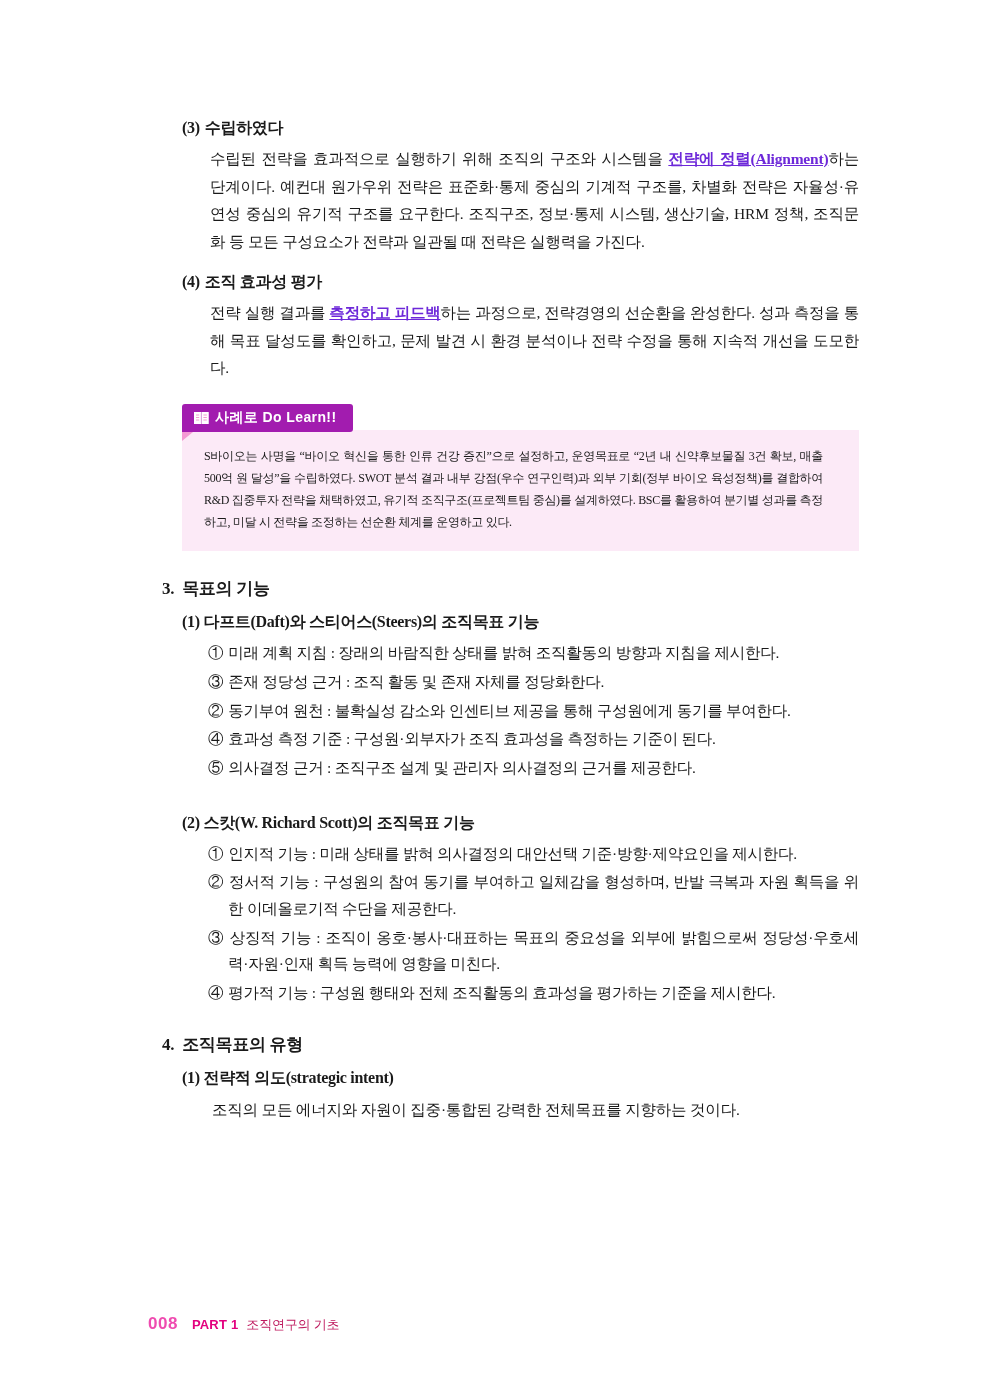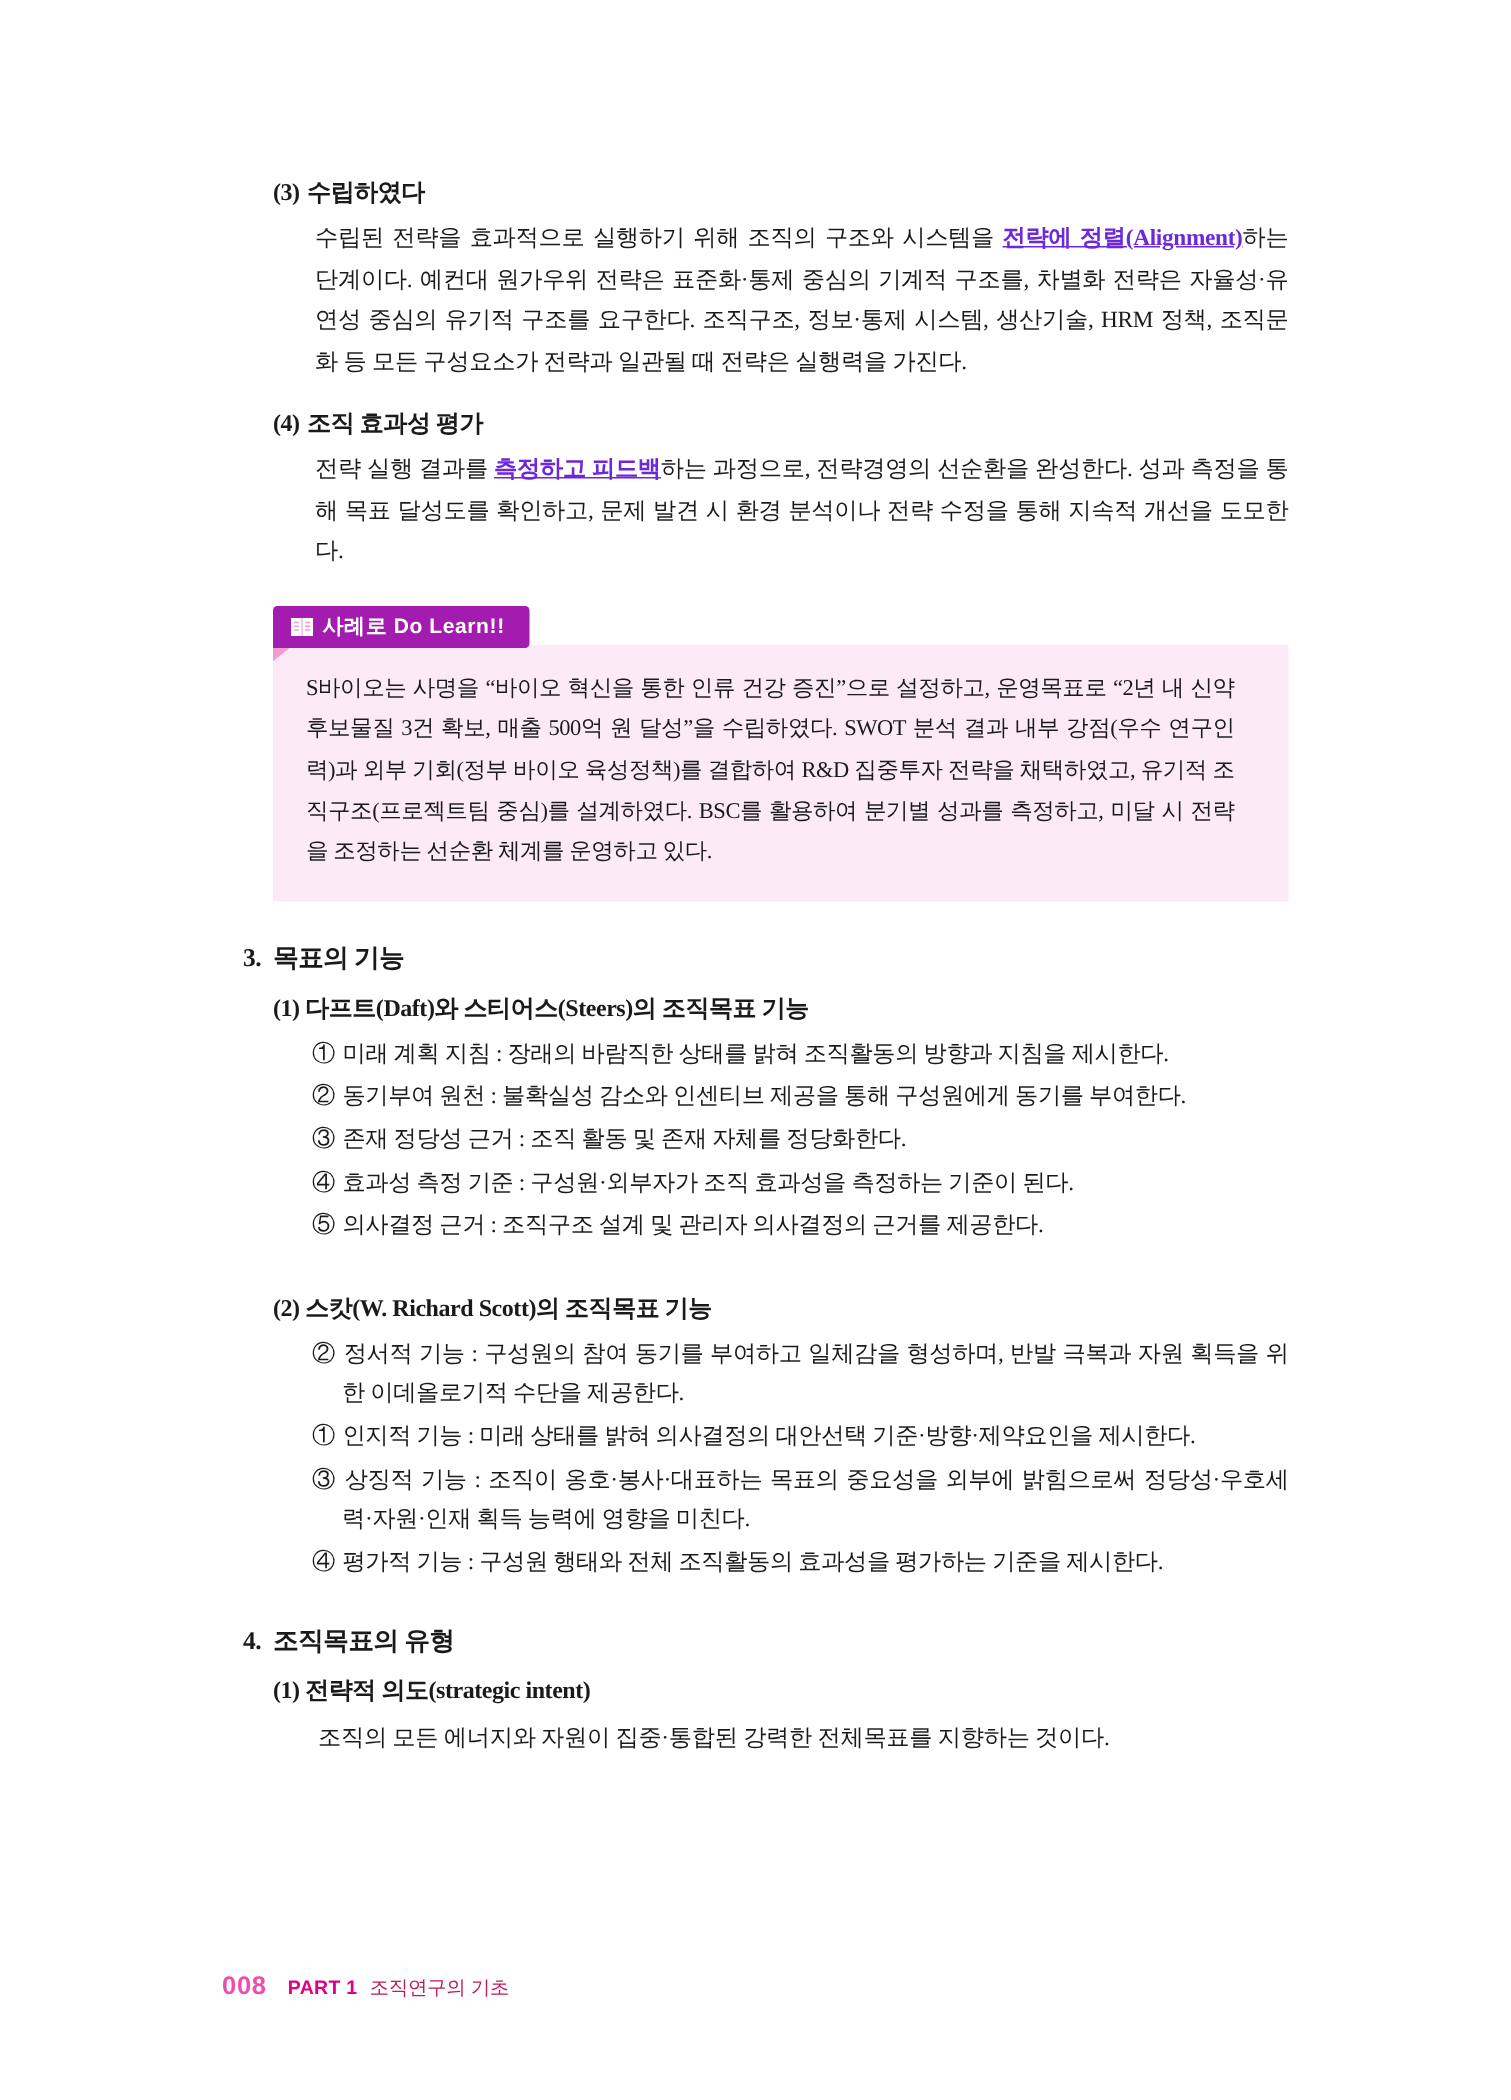--- a/index.html
+++ b/index.html
@@ -79,21 +79,21 @@
     left: 0;
     top: 28px;
     width: 0; height: 0;
     border-left: 11px solid #f49ad4;
     border-bottom: 9px solid transparent;
     z-index: 1;
   }
   .case-body {
     background: #fceaf7;
     padding: 16px 36px 18px 22px;
-    font-size: 15px;
+    font-size: 12px;
     line-height: 1.82;
     text-align: justify;
     letter-spacing: -0.3px;
     margin-top: -2px;
   }
 
   
   .sec-head {
     font-size: 17px;
     font-weight: bold;
@@ -202,37 +202,37 @@
     <span class="num">3.</span><span>목표의 기능</span>
   </div>
 
   <div class="block">
     <div class="lvl2-head indent-1">
       <span class="marker">(1)</span>
       <span>다프트(Daft)와 스티어스(Steers)의 조직목표 기능</span>
     </div>
     <ul class="circ-list indent-2">
       <li><span class="cnum">①</span><span>미래 계획 지침 : 장래의 바람직한 상태를 밝혀 조직활동의 방향과 지침을 제시한다.</span></li>
+      <li><span class="cnum">③</span><span>존재 정당성 근거 : 조직 활동 및 존재 자체를 정당화한다.</span></li>
       <li><span class="cnum">②</span><span>동기부여 원천 : 불확실성 감소와 인센티브 제공을 통해 구성원에게 동기를 부여한다.</span></li>
-      <li><span class="cnum">③</span><span>존재 정당성 근거 : 조직 활동 및 존재 자체를 정당화한다.</span></li>
       <li><span class="cnum">④</span><span>효과성 측정 기준 : 구성원·외부자가 조직 효과성을 측정하는 기준이 된다.</span></li>
       <li><span class="cnum">⑤</span><span>의사결정 근거 : 조직구조 설계 및 관리자 의사결정의 근거를 제공한다.</span></li>
     </ul>
   </div>
 
   <div class="gap-sm"></div>
 
   <div class="block">
     <div class="lvl2-head indent-1">
       <span class="marker">(2)</span>
       <span>스캇(W. Richard Scott)의 조직목표 기능</span>
     </div>
     <ul class="circ-list indent-2">
+      <li><span class="cnum">①</span><span>인지적 기능 : 미래 상태를 밝혀 의사결정의 대안선택 기준·방향·제약요인을 제시한다.</span></li>
       <li><span class="cnum">②</span><span>정서적 기능 : 구성원의 참여 동기를 부여하고 일체감을 형성하며, 반발 극복과 자원 획득을 위한 이데올로기적 수단을 제공한다.</span></li>
-      <li><span class="cnum">①</span><span>인지적 기능 : 미래 상태를 밝혀 의사결정의 대안선택 기준·방향·제약요인을 제시한다.</span></li>
       <li><span class="cnum">③</span><span>상징적 기능 : 조직이 옹호·봉사·대표하는 목표의 중요성을 외부에 밝힘으로써 정당성·우호세력·자원·인재 획득 능력에 영향을 미친다.</span></li>
       <li><span class="cnum">④</span><span>평가적 기능 : 구성원 행태와 전체 조직활동의 효과성을 평가하는 기준을 제시한다.</span></li>
     </ul>
   </div>
 
   <div class="sec-head">
     <span class="num">4.</span><span>조직목표의 유형</span>
   </div>
 
   <div class="block">

